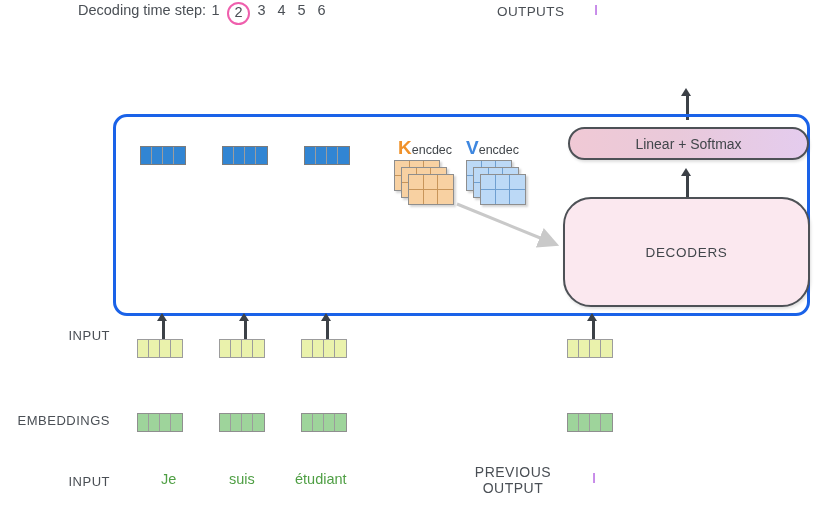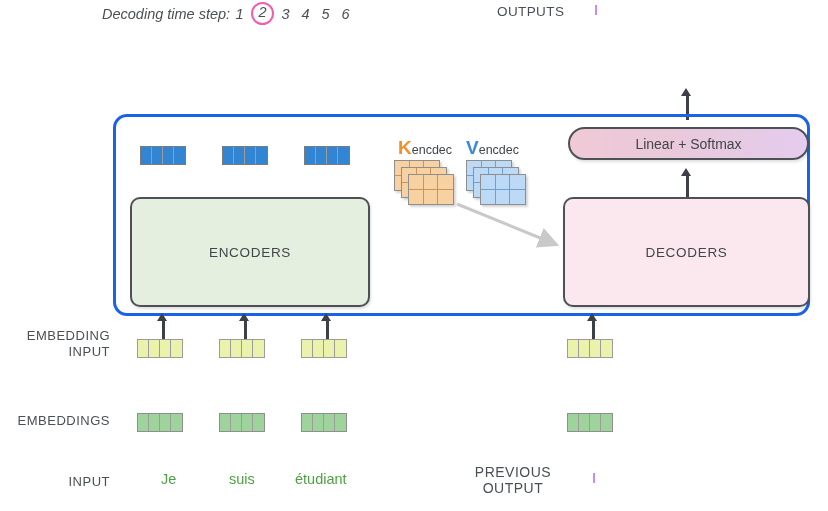--- a/index.html
+++ b/index.html
@@ -15,27 +15,25 @@
     position: relative;
     width: 828px;
     height: 511px;
     background: #ffffff;
     overflow: hidden;
   }
   .abs { position: absolute; }
 
   
   #timestep-row {
-    left: 102px; top: 2px;
+    left: 78px; top: 2px;
     font-size: 14.5px;
     color: #4a4f55;
     white-space: nowrap;
     display: flex;
-    align-items: center;
-    font-style: italic;
   }
   .step-num {
     display: inline-block;
     width: 19px;
     text-align: center;
     font-size: 14.5px;
     color: #4a4f55;
     margin-right: 1px;
   }
   .step-num.active {
@@ -87,20 +85,21 @@
   }
   #encoders-block {
     left: 130px; top: 197px;
     width: 240px; height: 110px;
     background: #e4efdf;
   }
   #decoders-block {
     left: 563px; top: 197px;
     width: 247px; height: 110px;
     background: #fbe8ef;
+    border-radius: 28px;
   }
 
   
   #linear-softmax {
     left: 568px; top: 127px;
     width: 241px; height: 33px;
     border: 2px solid #4d5156;
     border-radius: 17px;
     box-sizing: border-box;
     background: linear-gradient(90deg, #f0c9d5 0%, #e9c9da 45%, #e4ccee 100%);
@@ -344,23 +343,20 @@
 
   <div class="abs" id="linear-softmax">
     <span>Linear + Softmax</span>
   </div>
 
   <div class="abs" style="left:680px; top:168px; width:14px; height:30px;">
     <div class="arrow-head" style="left:1px; top:0px;"></div>
     <div class="arrow-stem" style="left:5.5px; top:7px; height:23px;"></div>
   </div>
 
-  <div class="abs block" id="encoders-block">
-    <span>ENCODERS</span>
-  </div>
   <div class="abs block" id="decoders-block">
     <span>DECODERS</span>
   </div>
 
   <div class="abs" style="left:156px; top:313px; width:14px; height:26px;">
     <div class="arrow-head" style="left:1px; top:0px;"></div>
     <div class="arrow-stem" style="left:5.5px; top:7px; height:19px;"></div>
   </div>
   <div class="abs" style="left:238px; top:313px; width:14px; height:26px;">
     <div class="arrow-head" style="left:1px; top:0px;"></div>
@@ -369,21 +365,20 @@
   <div class="abs" style="left:320px; top:313px; width:14px; height:26px;">
     <div class="arrow-head" style="left:1px; top:0px;"></div>
     <div class="arrow-stem" style="left:5.5px; top:7px; height:19px;"></div>
   </div>
   <div class="abs" style="left:586px; top:313px; width:14px; height:26px;">
     <div class="arrow-head" style="left:1px; top:0px;"></div>
     <div class="arrow-stem" style="left:5.5px; top:7px; height:19px;"></div>
   </div>
 
   <div class="abs side-label" id="label-embedding-time">
-    <div>EMBEDDING</div>
     <div>INPUT</div>
   </div>
 
   <div class="abs vec pale" style="left:137px; top:339px;">
     <span class="cell"></span>
     <span class="cell"></span>
     <span class="cell"></span>
     <span class="cell"></span>
   </div>
   <div class="abs vec pale" style="left:219px; top:339px;">

